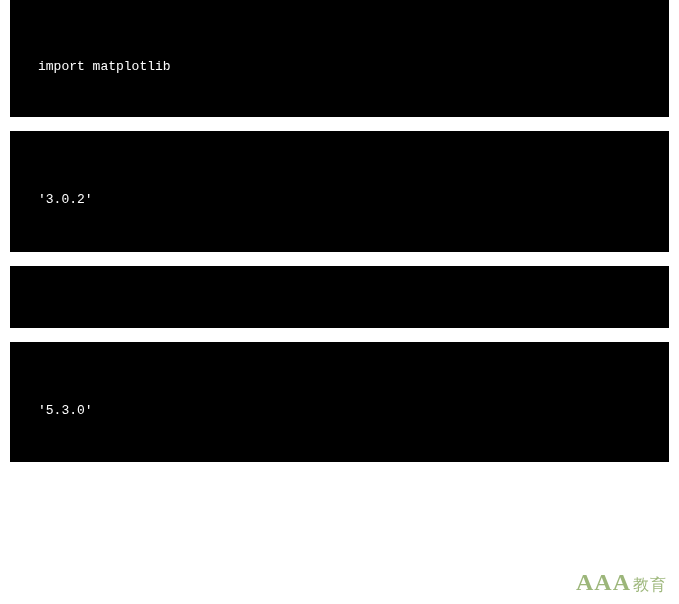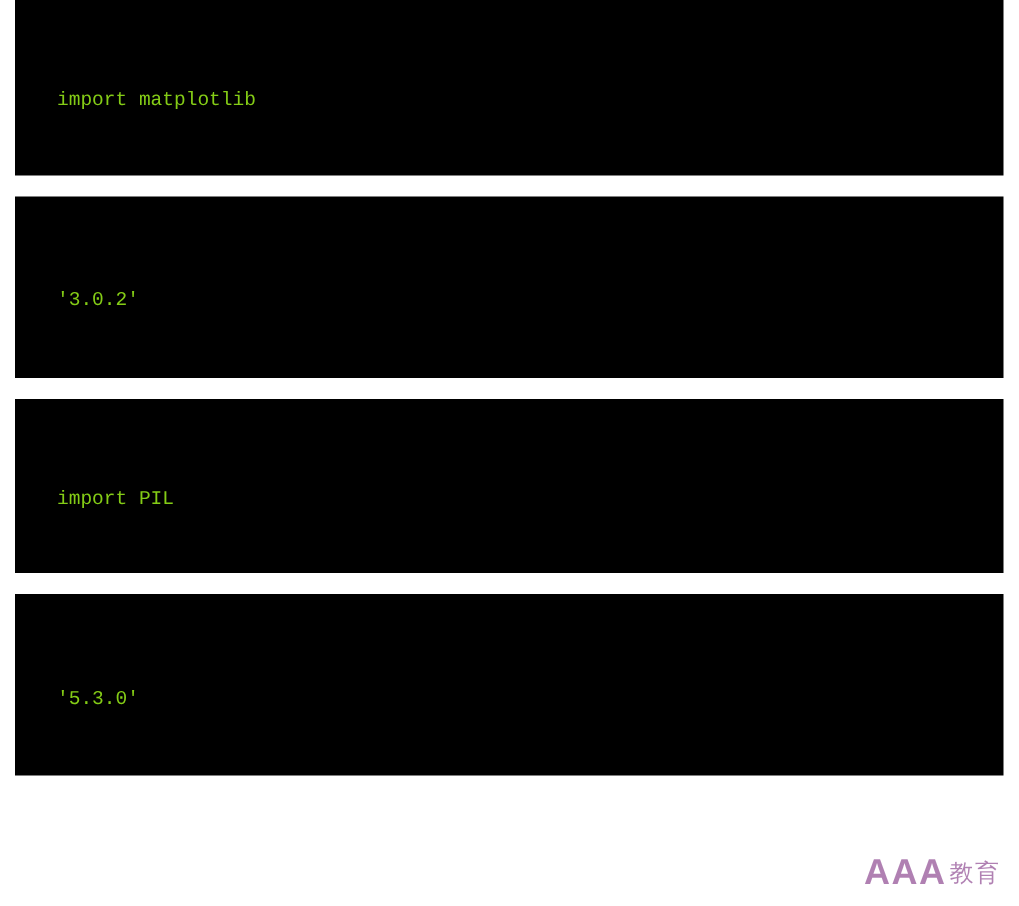--- a/index.html
+++ b/index.html
@@ -10,21 +10,21 @@
     body {
       background: #ffffff;
       width: 679px;
       height: 604px;
       padding: 0;
       font-family: "Courier New", Courier, monospace;
       position: relative;
     }
     .cell {
       background: #000000;
-      color: #84cc16;
+      color: #ffffff;
       margin: 0 10px 14px 10px;
       font-size: 13px;
       line-height: 1.4;
       white-space: pre;
     }
     .cell:first-child {
       margin-top: 0;
     }
     .code-cell {
       padding: 22px 28px 22px 28px;
@@ -35,48 +35,47 @@
     .code-line {
       margin-bottom: 16px;
     }
     .code-line:last-child {
       margin-bottom: 0;
     }
     .watermark {
       position: absolute;
       bottom: 8px;
       right: 12px;
-      color: #701a75;
-      font-family: Liberation Sans, sans-serif;
+      color: #4d7c0f;
+      font-family: Liberation Serif, serif;
       font-size: 24px;
       font-weight: bold;
       letter-spacing: 1px;
       opacity: 0.55;
       display: flex;
-      align-items: center;
+      align-items: flex-end;
     }
     .watermark-small {
       font-size: 16px;
       margin-left: 2px;
       font-weight: normal;
     }
   </style>
 </head>
 <body>
 
 <div class="cell code-cell">
   <div class="code-line">import matplotlib</div>
 </div>
 
 <div class="cell output-cell">
   <div>'3.0.2'</div>
 </div>
 
 <div class="cell code-cell">
-  <div class="code-line">import PIL</div>
 </div>
 
 <div class="cell output-cell">
   <div>'5.3.0'</div>
 </div>
 
 <div class="watermark">
   <span>AAA</span>
   <span class="watermark-small">教育</span>
 </div>

